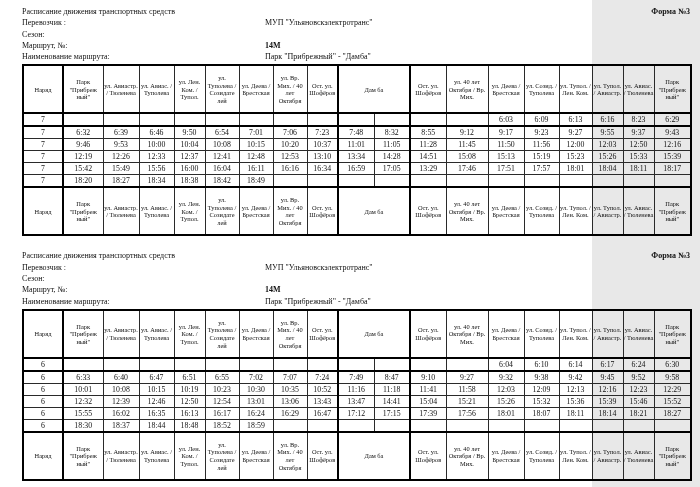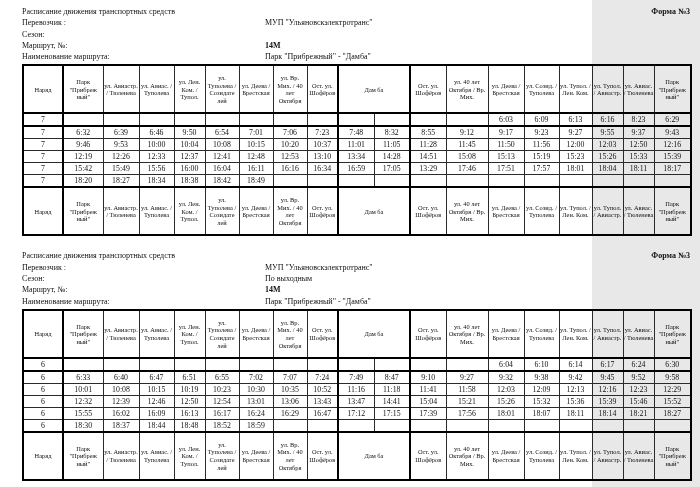--- a/index.html
+++ b/index.html
@@ -262,21 +262,20 @@
       <div class="title-line">
         <span>Расписание движения транспортных средств</span>
         <span class="bold">Форма №3</span>
       </div>
       <div class="info-line">
         <span class="lbl">Перевозчик :</span>
         <span class="val">МУП "Ульяновскэлектротранс"</span>
       </div>
       <div class="info-line">
         <span class="lbl">Сезон:</span>
-        <span class="val">По выходным</span>
       </div>
       <div class="info-line">
         <span class="lbl">Маршрут, №:</span>
         <span class="val bold">14М</span>
       </div>
       <div class="info-line">
         <span class="lbl">Наименование маршрута:</span>
         <span class="val">Парк "Прибрежный" - "Дамба"</span>
       </div>
     </div>
@@ -406,21 +405,21 @@
             <td>15:32</td>
             <td>15:36</td>
             <td>15:39</td>
             <td>15:46</td>
             <td>15:52</td>
           </tr>
           <tr>
             <td class="thR">6</td>
             <td>15:55</td>
             <td>16:02</td>
-            <td>16:09</td>
+            <td>16:35</td>
             <td>16:13</td>
             <td>16:17</td>
             <td>16:24</td>
             <td>16:29</td>
             <td>16:47</td>
             <td class="thL">17:12</td>
             <td>17:15</td>
             <td class="thL">17:39</td>
             <td>17:56</td>
             <td>18:01</td>

